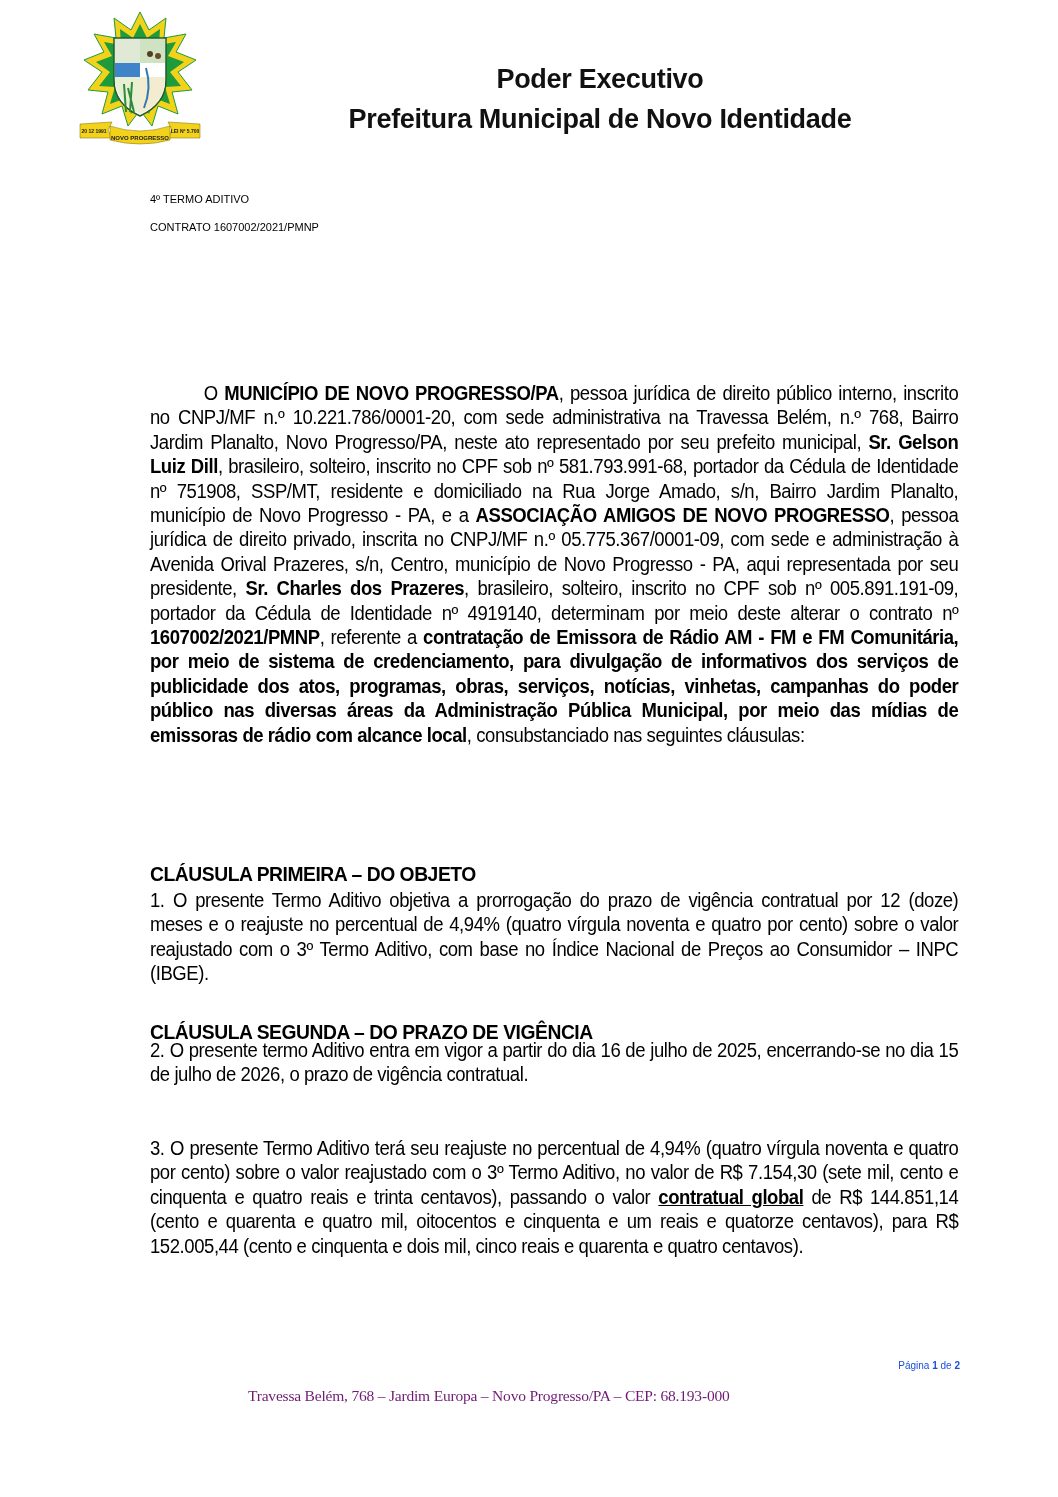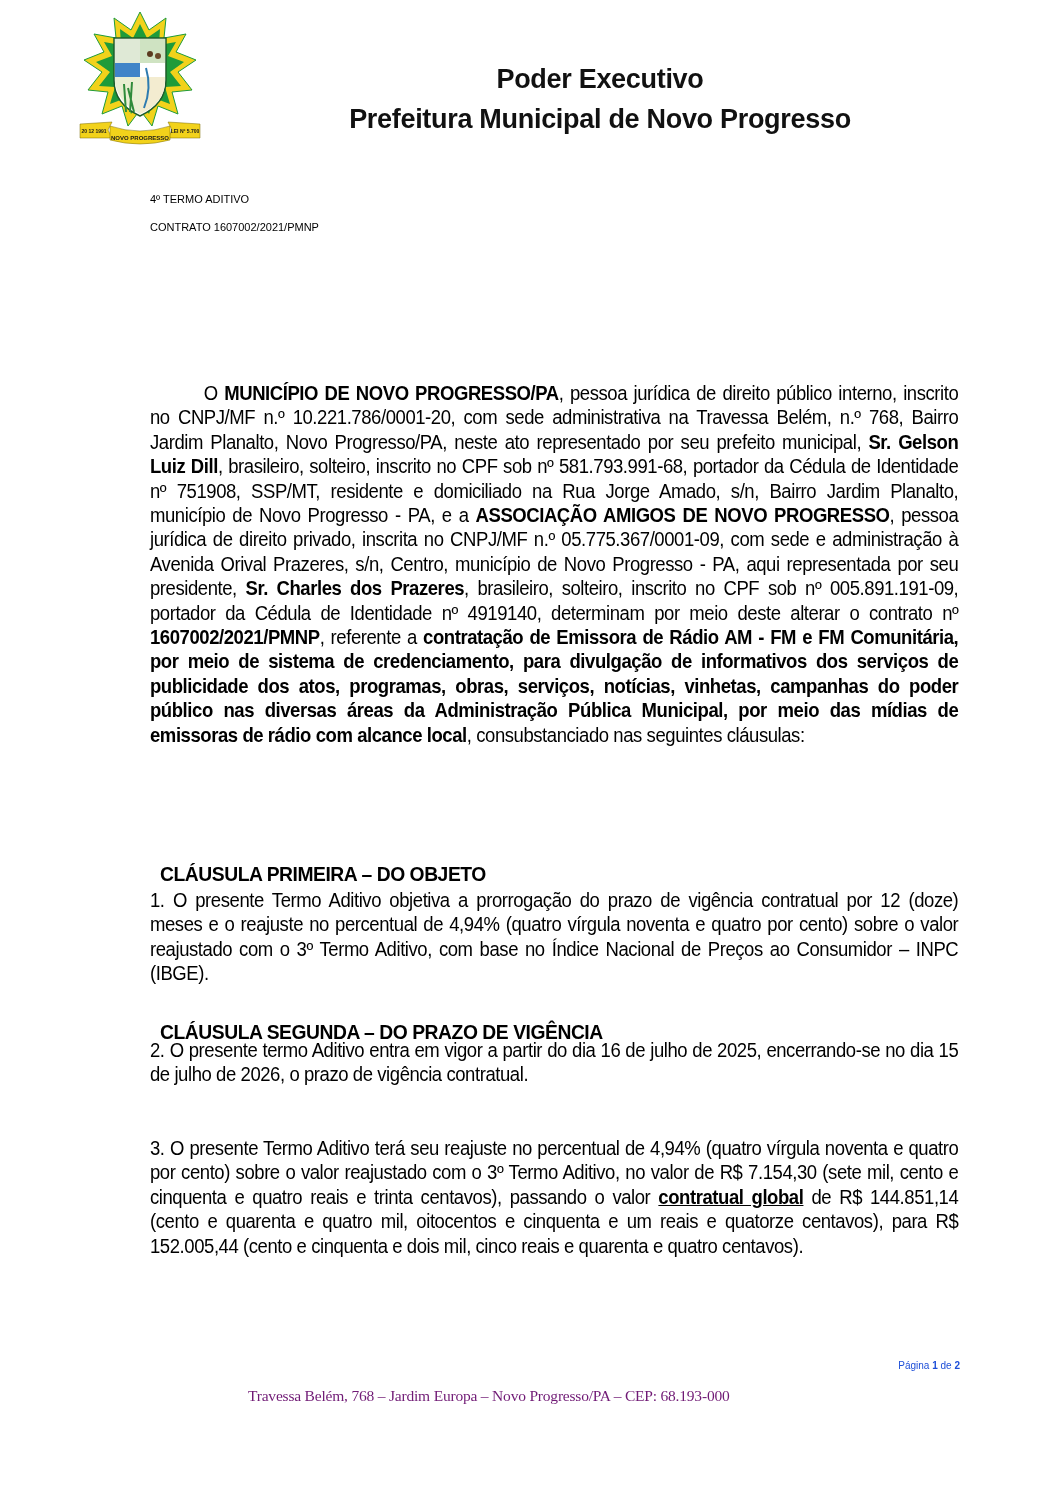--- a/index.html
+++ b/index.html
@@ -19,21 +19,21 @@
   .dh2 { top: 221px; }
 
   .body { position: absolute; left: 150px; width: 808px; font-family: "Liberation Sans", sans-serif;
     font-size: 19.3px; line-height: 24.4px; text-align: justify; letter-spacing: -0.45px;
     transform: scaleX(0.96); transform-origin: left top; width: 842px; }
   .intro { top: 382px; text-indent: 56px; }
   .b { font-weight: bold; }
   .u { text-decoration: underline; font-weight: bold; }
 
   .clause-title { position: absolute; left: 150px; font-family: "Liberation Sans", sans-serif;
-    font-weight: bold; font-size: 19.3px; letter-spacing: -0.45px; margin-left: 10px; }
+    font-weight: bold; font-size: 19.3px; letter-spacing: -0.45px; }
   .c1t { top: 864px; }
   .c1b { top: 889px; }
   .c2t { top: 1022px; }
   .c2b { top: 1039px; }
   .c3t { top: 1112px; }
   .c3b { top: 1137px; }
 
   .footer-address { position: absolute; left: 248px; top: 1387px; font-family: Liberation Serif, serif;
     font-size: 15.5px; color: #701a75; letter-spacing: -0.2px; }
   .footer-page { position: absolute; right: 98px; top: 1360px; font-family: "Liberation Sans", sans-serif;
@@ -66,21 +66,21 @@
       <path d="M6,116 L38,114 L34,122 L38,130 L6,130 Z" fill="#f2d21b" stroke="#7a6a00" stroke-width="0.5"></path>
       <path d="M94,114 L126,116 L126,130 L94,130 L98,122 Z" fill="#f2d21b" stroke="#7a6a00" stroke-width="0.5"></path>
       <path d="M36,118 Q66,128 96,118 L96,132 Q66,140 36,132 Z" fill="#f2d21b" stroke="#7a6a00" stroke-width="0.5"></path>
       <text x="20" y="125" font-size="5" font-family="Liberation Sans, sans-serif" font-weight="bold" text-anchor="middle" fill="#1a1a1a">20 12 1991</text>
       <text x="66" y="132" font-size="6" font-family="Liberation Sans, sans-serif" font-weight="bold" text-anchor="middle" fill="#1a1a1a">NOVO PROGRESSO</text>
       <text x="111" y="125" font-size="5" font-family="Liberation Sans, sans-serif" font-weight="bold" text-anchor="middle" fill="#1a1a1a">LEI Nº 5.700</text>
     </svg>
   </div>
 
   <div class="header-title ht1">Poder Executivo</div>
-  <div class="header-title ht2">Prefeitura Municipal de Novo Progresso</div>
+  <div class="header-title ht2">Prefeitura Municipal de Novo Identidade</div>
 
   <div class="doc-heading dh1">4º TERMO ADITIVO</div>
   <div class="doc-heading dh2">CONTRATO 1607002/2021/PMNP</div>
 
   <div class="body intro"><span>O </span><span class="b">MUNICÍPIO DE NOVO PROGRESSO/PA</span><span>, pessoa jurídica de direito público interno, inscrito no CNPJ/MF n.º 10.221.786/0001-20, com sede administrativa na Travessa Belém, n.º 768, Bairro Jardim Planalto, Novo Progresso/PA, neste ato representado por seu prefeito municipal, </span><span class="b">Sr. Gelson Luiz Dill</span><span>, brasileiro, solteiro, inscrito no CPF sob nº 581.793.991-68, portador da Cédula de Identidade nº 751908, SSP/MT, residente e domiciliado na Rua Jorge Amado, s/n, Bairro Jardim Planalto, município de Novo Progresso - PA, e a </span><span class="b">ASSOCIAÇÃO AMIGOS DE NOVO PROGRESSO</span><span>, pessoa jurídica de direito privado, inscrita no CNPJ/MF n.º 05.775.367/0001-09, com sede e administração à Avenida Orival Prazeres, s/n, Centro, município de Novo Progresso - PA, aqui representada por seu presidente, </span><span class="b">Sr. Charles dos Prazeres</span><span>, brasileiro, solteiro, inscrito no CPF sob nº 005.891.191-09, portador da Cédula de Identidade nº 4919140, determinam por meio deste alterar o contrato nº </span><span class="b">1607002/2021/PMNP</span><span>, referente a </span><span class="b">contratação de Emissora de Rádio AM - FM e FM Comunitária, por meio de sistema de credenciamento, para divulgação de informativos dos serviços de publicidade dos atos, programas, obras, serviços, notícias, vinhetas, campanhas do poder público nas diversas áreas da Administração Pública Municipal, por meio das mídias de emissoras de rádio com alcance local</span><span>,  consubstanciado nas seguintes cláusulas:</span></div>
 
   <div class="clause-title c1t">CLÁUSULA PRIMEIRA – DO OBJETO</div>
   <div class="body c1b">1. O presente Termo Aditivo objetiva a prorrogação do prazo de vigência contratual por 12 (doze) meses e o reajuste no percentual de 4,94% (quatro vírgula noventa e quatro por cento) sobre o valor reajustado com o 3º Termo Aditivo, com base no Índice Nacional de Preços ao Consumidor – INPC (IBGE).</div>
 
   <div class="clause-title c2t">CLÁUSULA SEGUNDA – DO PRAZO DE VIGÊNCIA</div>

